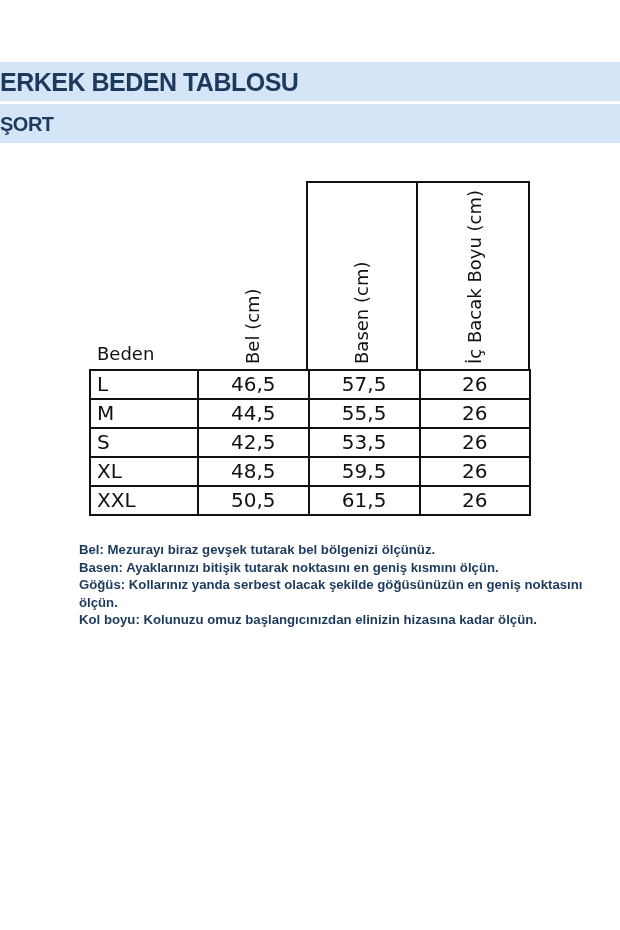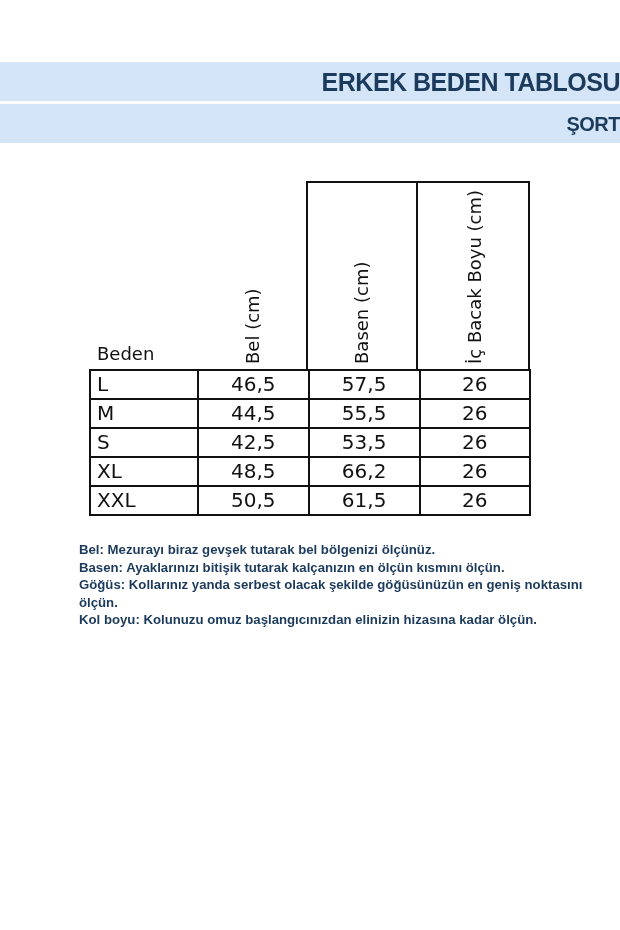--- a/index.html
+++ b/index.html
@@ -15,21 +15,21 @@
       font-family: "DejaVu Sans", sans-serif;
     }
     .band {
       position: absolute;
       left: 0;
       width: 620px;
       background: #d3e5f6;
       color: #1c3a5c;
       font-family: "Liberation Sans", sans-serif;
       font-weight: bold;
-      text-align: right;
+      text-align: left;
       letter-spacing: -0.5px;
     }
     .band-1 { top: 62px; height: 39px; line-height: 41px; font-size: 25px; }
     .band-2 { top: 104px; height: 39px; line-height: 41px; font-size: 20px; }
 
     .table-wrap {
       position: absolute;
       left: 89px;
       top: 181px;
       width: 442px;
@@ -152,31 +152,31 @@
       </tr>
       <tr>
         <td class="size">S</td>
         <td class="num c1">42,5</td>
         <td class="num c2">53,5</td>
         <td class="num c3">26</td>
       </tr>
       <tr>
         <td class="size">XL</td>
         <td class="num c1">48,5</td>
-        <td class="num c2">66,2</td>
+        <td class="num c2">59,5</td>
         <td class="num c3">26</td>
       </tr>
       <tr>
         <td class="size">XXL</td>
         <td class="num c1">50,5</td>
         <td class="num c2">61,5</td>
         <td class="num c3">26</td>
       </tr>
     </tbody>
   </table>
 </div>
 
 <div class="howto">
   <p>Bel: Mezurayı biraz gevşek tutarak bel bölgenizi ölçünüz.</p>
-  <p>Basen: Ayaklarınızı bitişik tutarak kalçanızın en ölçün kısmını ölçün.</p>
+  <p>Basen: Ayaklarınızı bitişik tutarak noktasını en geniş kısmını ölçün.</p>
   <p>Göğüs: Kollarınız yanda serbest olacak şekilde göğüsünüzün en geniş noktasını ölçün.</p>
   <p>Kol boyu: Kolunuzu omuz başlangıcınızdan elinizin hizasına kadar ölçün.</p>
 </div>
 
 </body></html>

